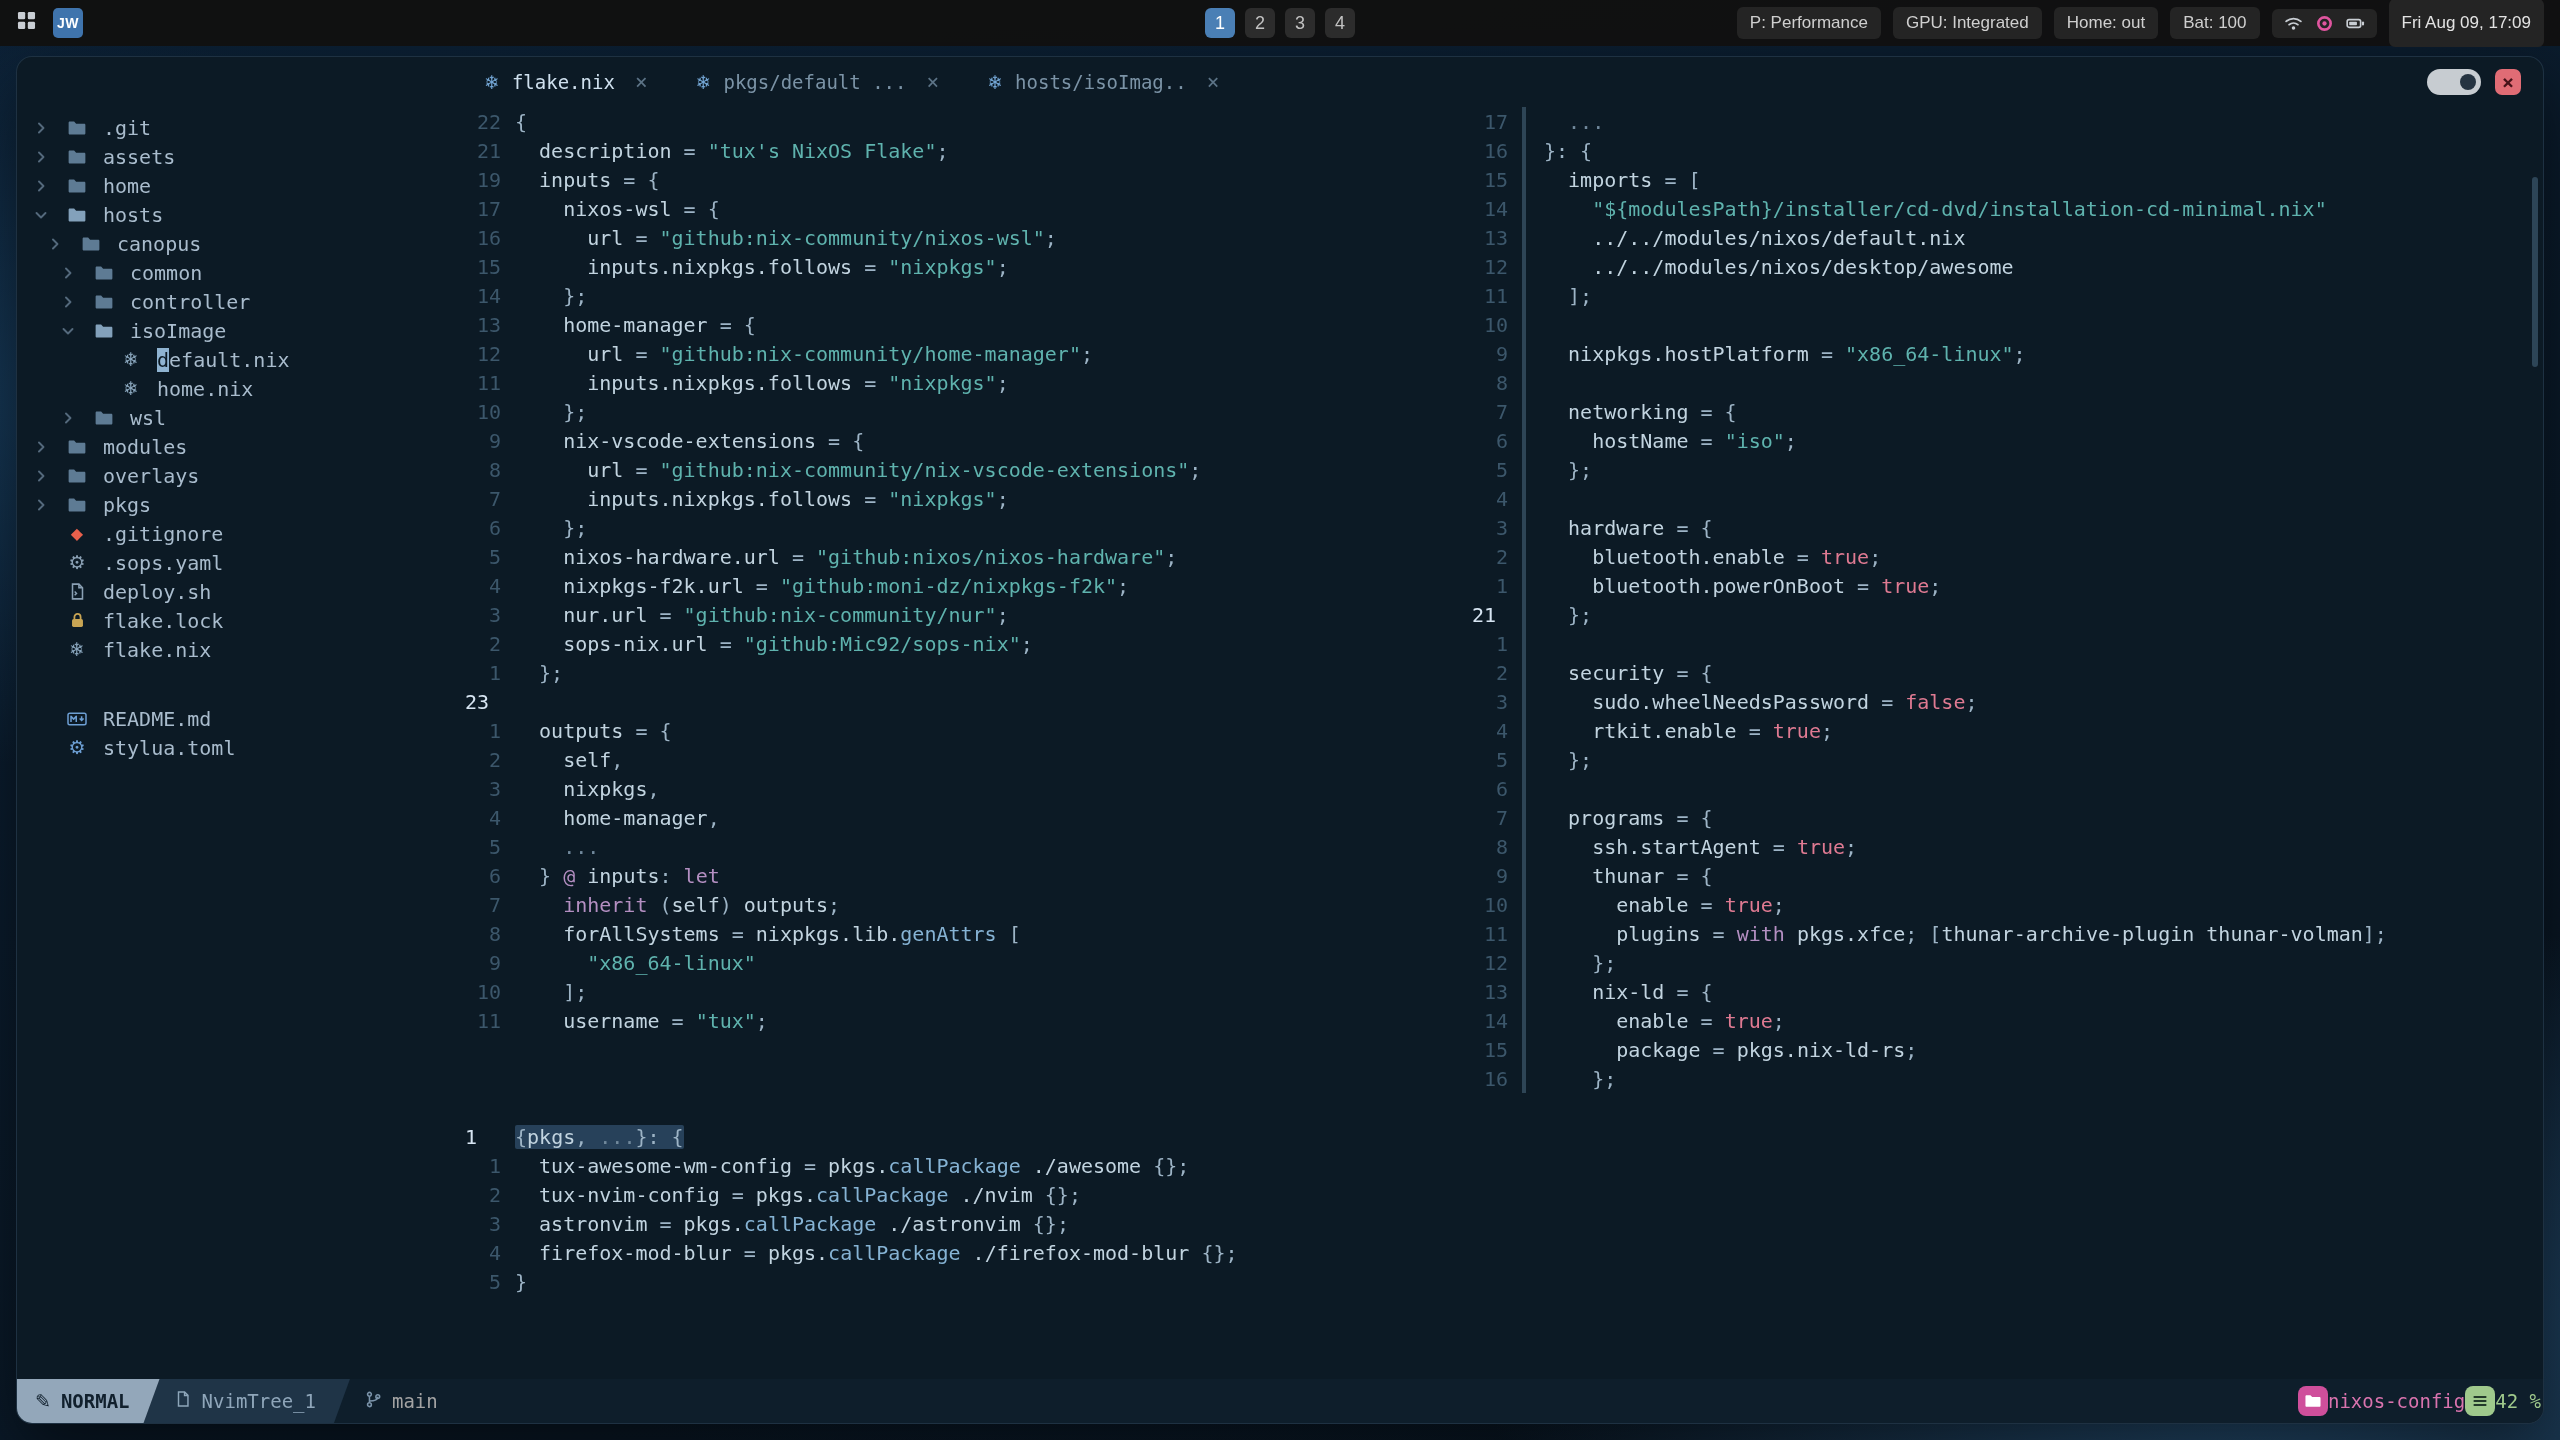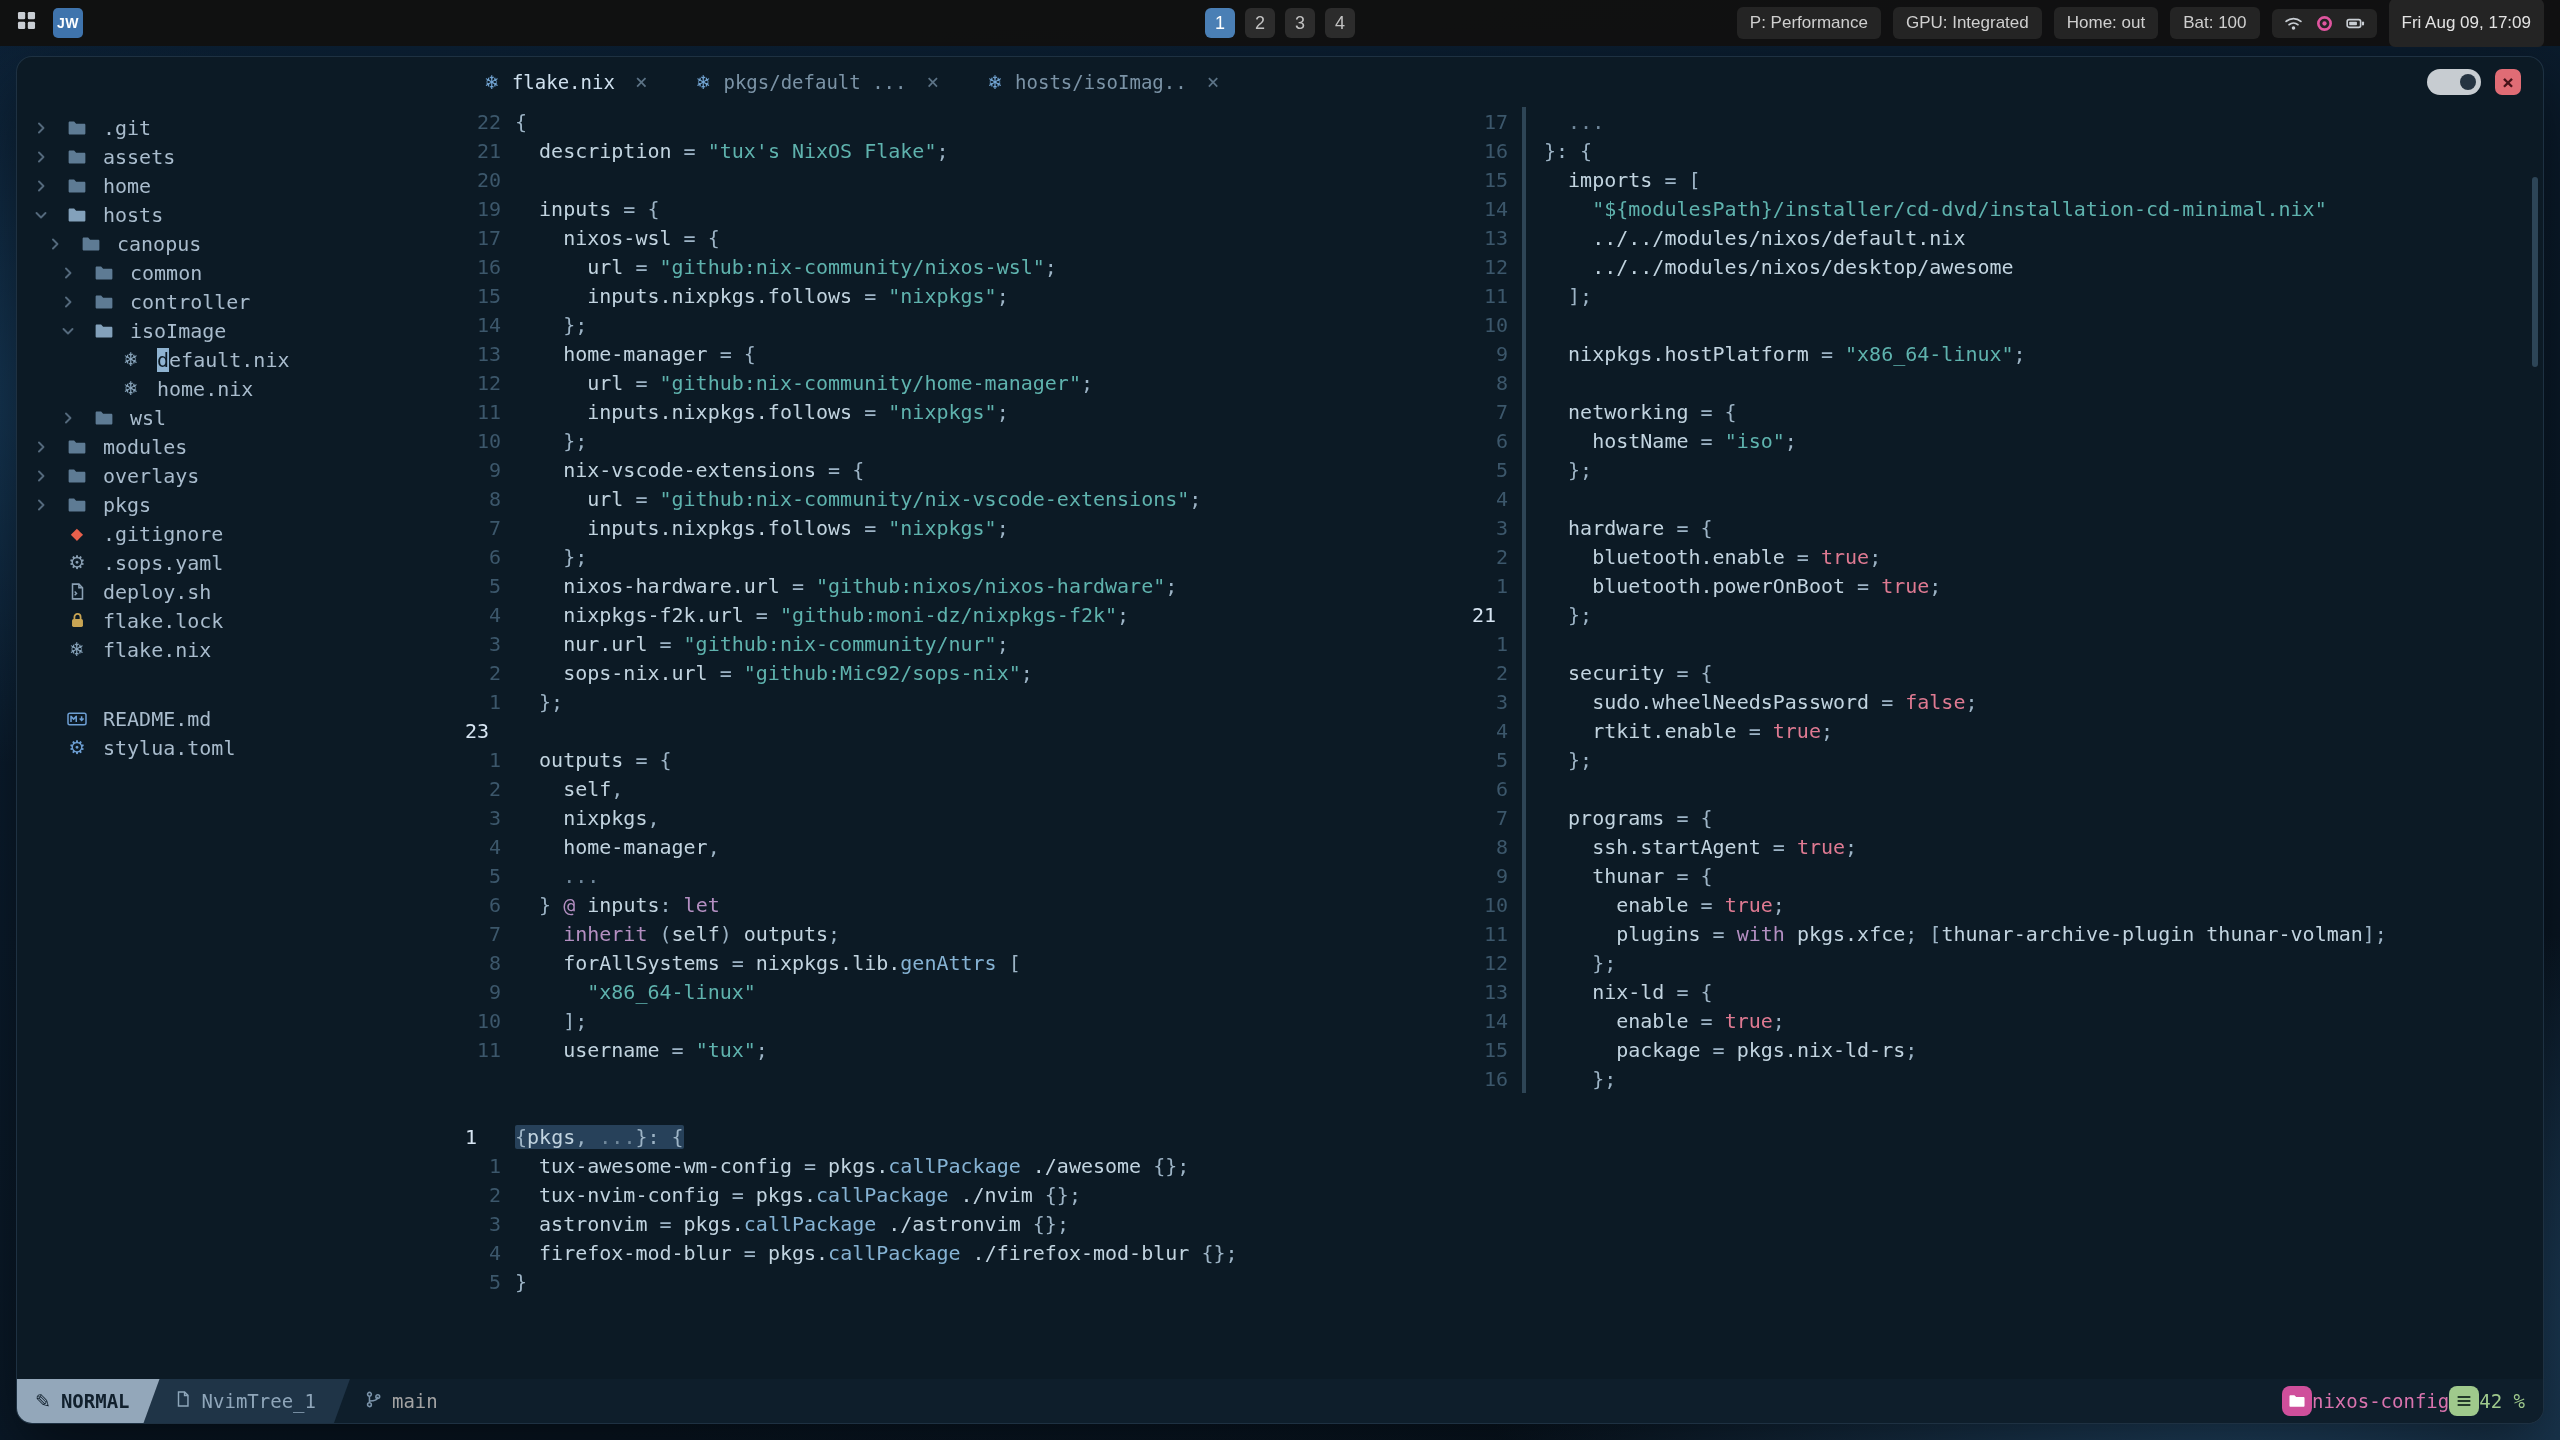--- a/index.html
+++ b/index.html
@@ -66,21 +66,21 @@
   .scroll-thumb{position:absolute;right:5px;top:70px;width:6px;height:190px;border-radius:3px;background:#2d4557}
   
   .statusline{position:absolute;left:0;right:0;bottom:0;height:44px;background:#0e1e2b;
     display:flex;align-items:center;font-size:19px}
   .sl-seg{height:100%;display:flex;align-items:center;gap:10px}
   .sl-mode{background:#93a7ba;color:#11202d;padding:0 30px 0 18px;font-weight:bold;
     clip-path:polygon(0 0,100% 0,calc(100% - 16px) 100%,0 100%);z-index:2}
   .sl-buf{background:#1f3447;color:#8fa6ba;margin-left:-16px;padding:0 34px 0 30px;
     clip-path:polygon(16px 0,100% 0,calc(100% - 16px) 100%,0 100%);z-index:1}
   .sl-branch{display:flex;align-items:center;gap:9px;margin-left:14px;color:#a3a3a3}
-  .sl-right{margin-left:auto;display:flex;align-items:center;padding-right:18px}
+  .sl-right{margin-left:auto;display:flex;align-items:center;padding-right:2px}
   .chip{width:30px;height:30px;border-radius:8px;display:flex;align-items:center;justify-content:center}
   .chip-pink{background:#cf4f9b}
   .chip-green{background:#9fc98c}
   .sl-project{color:#d973ae}
   .sl-scroll{color:#9fc98c}
 </style>
 </head>
 <body>
 
 <div class="wallpaper"></div>
@@ -398,21 +398,20 @@
             <span class="uni" style="color:#6d9fd4">⚙</span>
           </span>
           <span class="tlabel">stylua.toml</span>
         </div>
       </div>
     <div class="editor-area">
       <div class="left-col">
         <div class="pane" id="pane-left">
             <div class="row"><span class="num">22</span><span class="code"><span class="tk-p">{</span></span></div>
             <div class="row"><span class="num">21</span><span class="code"><span class="tk-w">  description</span><span class="tk-p"> = </span><span class="tk-s">"tux's NixOS Flake"</span><span class="tk-p">;</span></span></div>
-            <div class="row"><span class="num">20</span><span class="code"></span></div>
             <div class="row"><span class="num">19</span><span class="code"><span class="tk-w">  inputs</span><span class="tk-p"> = {</span></span></div>
             <div class="row"><span class="num">17</span><span class="code"><span class="tk-w">    nixos-wsl</span><span class="tk-p"> = {</span></span></div>
             <div class="row"><span class="num">16</span><span class="code"><span class="tk-w">      url</span><span class="tk-p"> = </span><span class="tk-s">"github:nix-community/nixos-wsl"</span><span class="tk-p">;</span></span></div>
             <div class="row"><span class="num">15</span><span class="code"><span class="tk-w">      inputs.nixpkgs.follows</span><span class="tk-p"> = </span><span class="tk-s">"nixpkgs"</span><span class="tk-p">;</span></span></div>
             <div class="row"><span class="num">14</span><span class="code"><span class="tk-p">    };</span></span></div>
             <div class="row"><span class="num">13</span><span class="code"><span class="tk-w">    home-manager</span><span class="tk-p"> = {</span></span></div>
             <div class="row"><span class="num">12</span><span class="code"><span class="tk-w">      url</span><span class="tk-p"> = </span><span class="tk-s">"github:nix-community/home-manager"</span><span class="tk-p">;</span></span></div>
             <div class="row"><span class="num">11</span><span class="code"><span class="tk-w">      inputs.nixpkgs.follows</span><span class="tk-p"> = </span><span class="tk-s">"nixpkgs"</span><span class="tk-p">;</span></span></div>
             <div class="row"><span class="num">10</span><span class="code"><span class="tk-p">    };</span></span></div>
             <div class="row"><span class="num">9</span><span class="code"><span class="tk-w">    nix-vscode-extensions</span><span class="tk-p"> = {</span></span></div>

